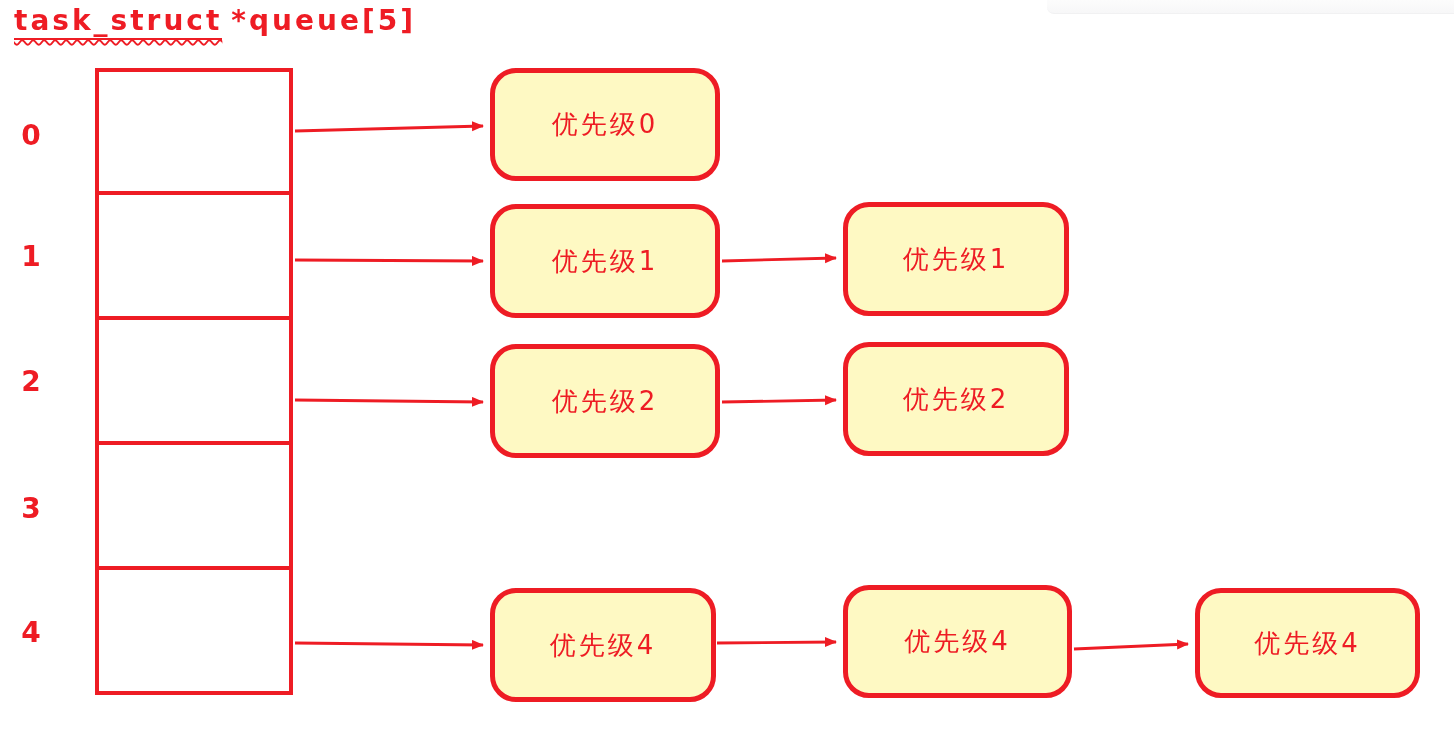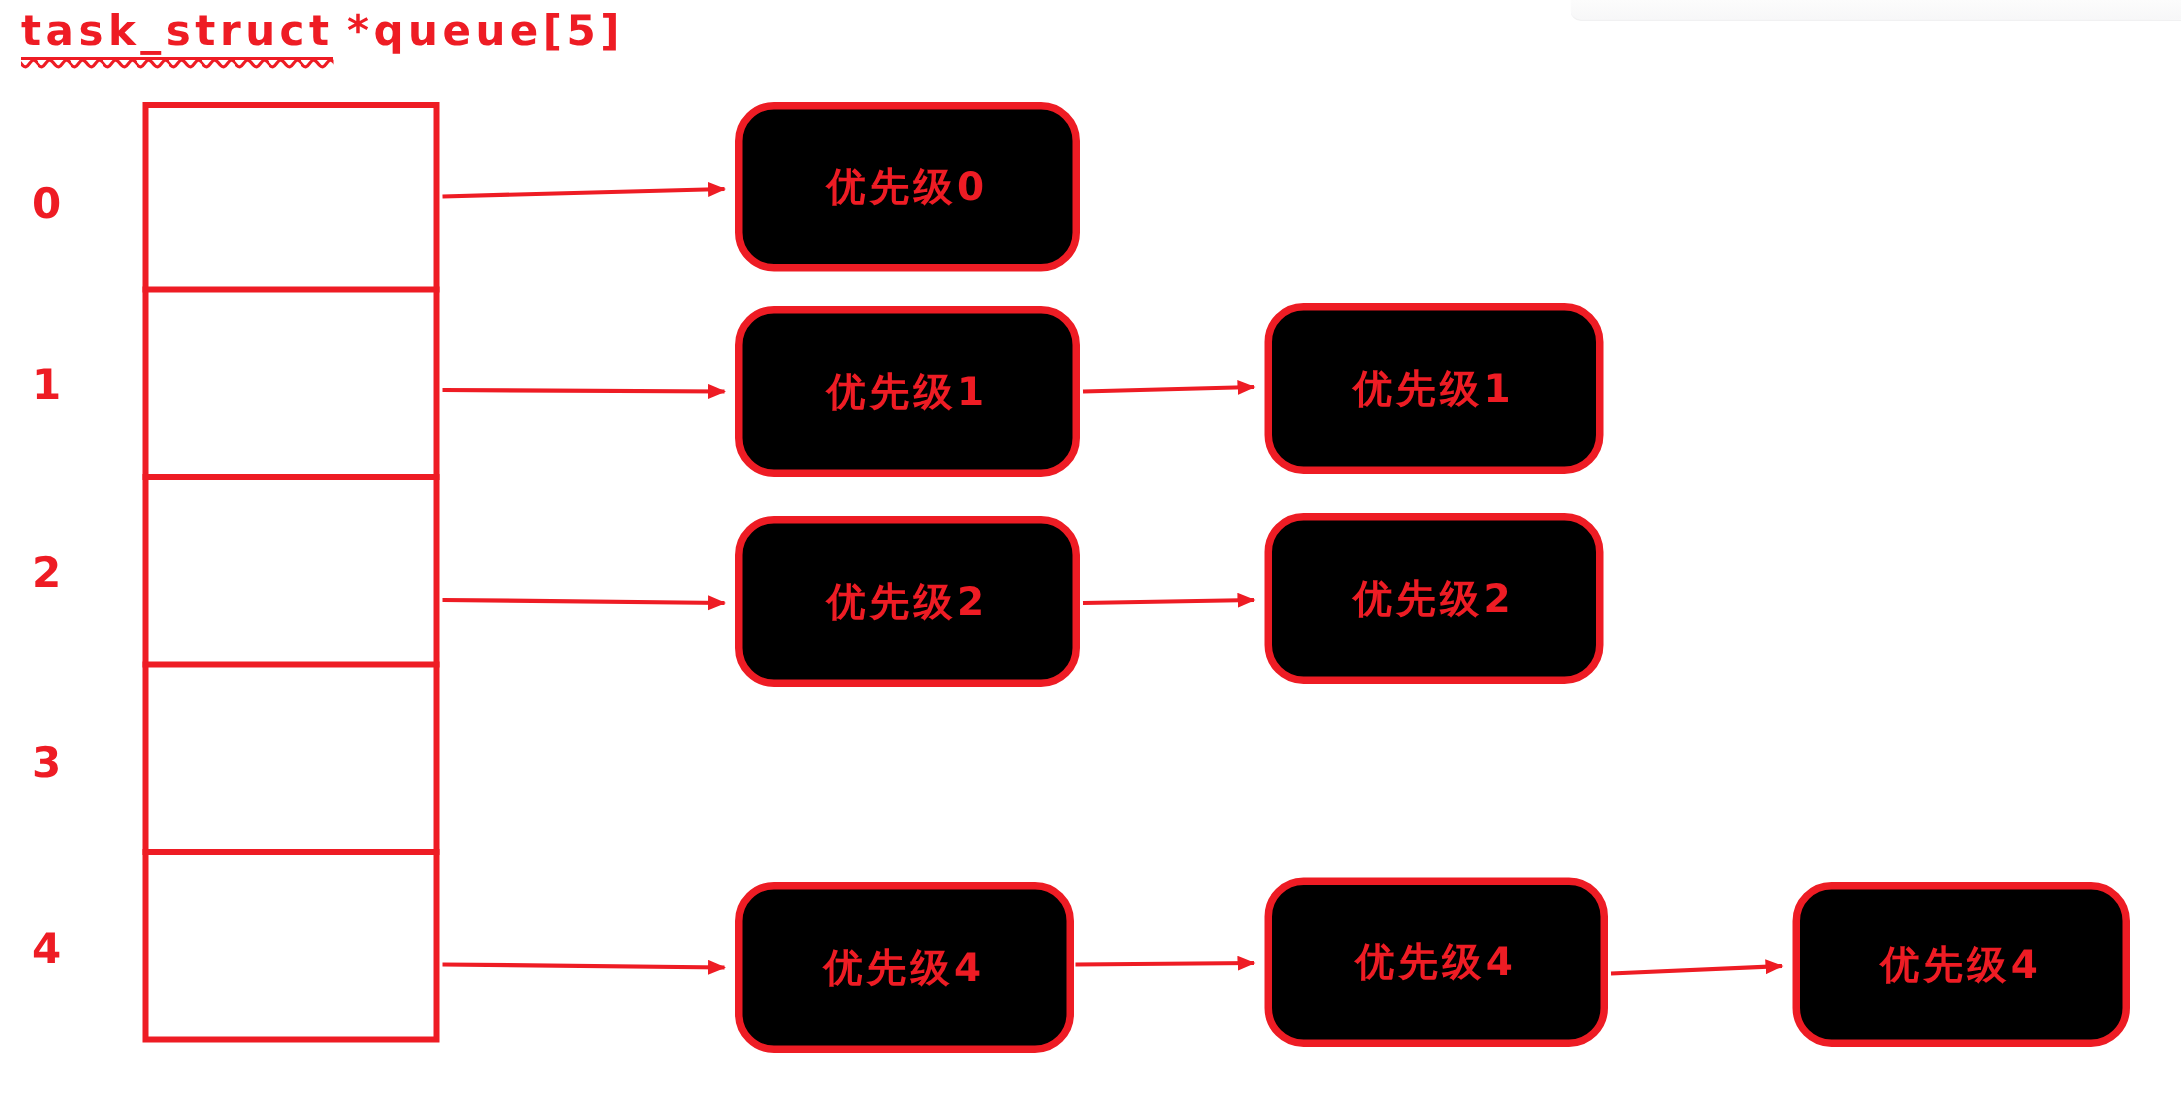--- a/index.html
+++ b/index.html
@@ -21,24 +21,24 @@
 
   .shapes{position:absolute;left:0;top:0;width:1454px;height:732px;
           pointer-events:none;}
   .shapes .wire{stroke:var(--accent);stroke-width:2.8;fill:none;}
   .shapes .grid{stroke:var(--accent);stroke-width:4;fill:none;}
   .shapes .head{fill:var(--accent);}
 
   .idx{position:absolute;width:36px;text-align:center;line-height:1;
        font-size:28px;font-weight:bold;color:var(--accent);}
 
-  .node{position:absolute;box-sizing:border-box;background:#000000;
+  .node{position:absolute;box-sizing:border-box;background:#fef9c3;
         border:5px solid var(--accent);border-radius:26px;
         display:flex;align-items:center;justify-content:center;
-        color:var(--accent);font-size:26px;font-weight:bold;
+        color:var(--accent);font-size:26px;font-weight:normal;
         letter-spacing:3px;white-space:nowrap;}
 </style>
 </head>
 <body>
 
 <div class="canvas">
 
   <div class="top-strip"></div>
 
   <h1 class="title"><span class="squiggle">task_struct</span><span>*queue[5]</span></h1>

